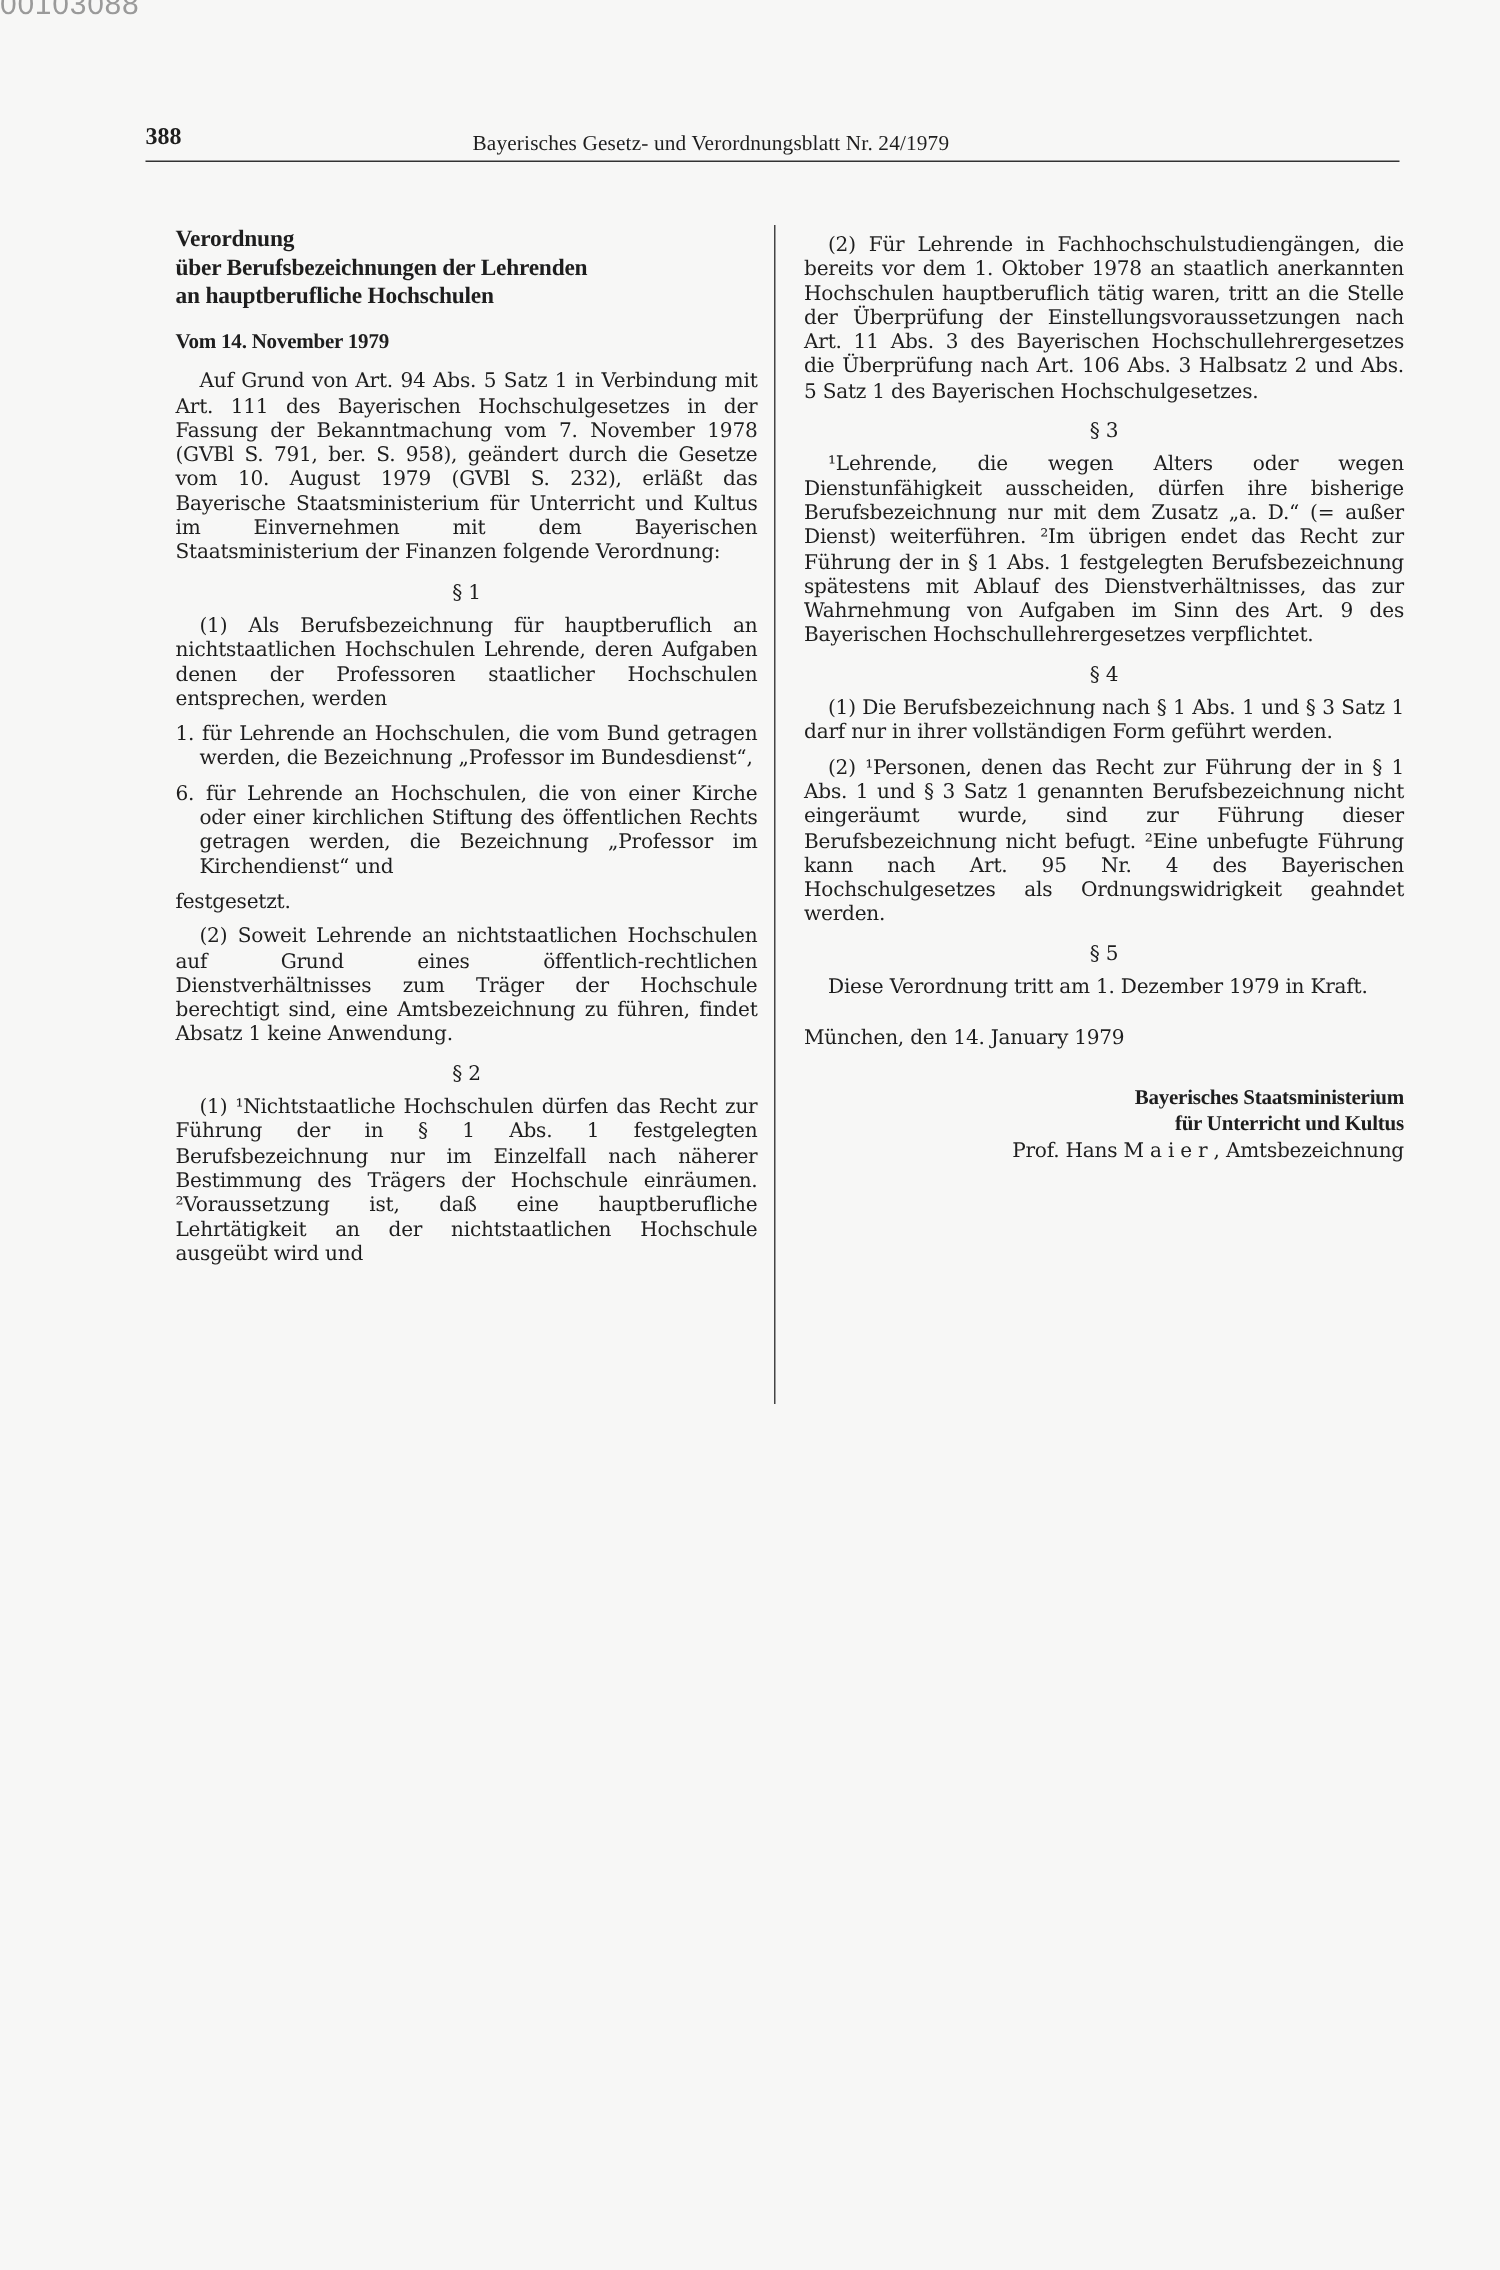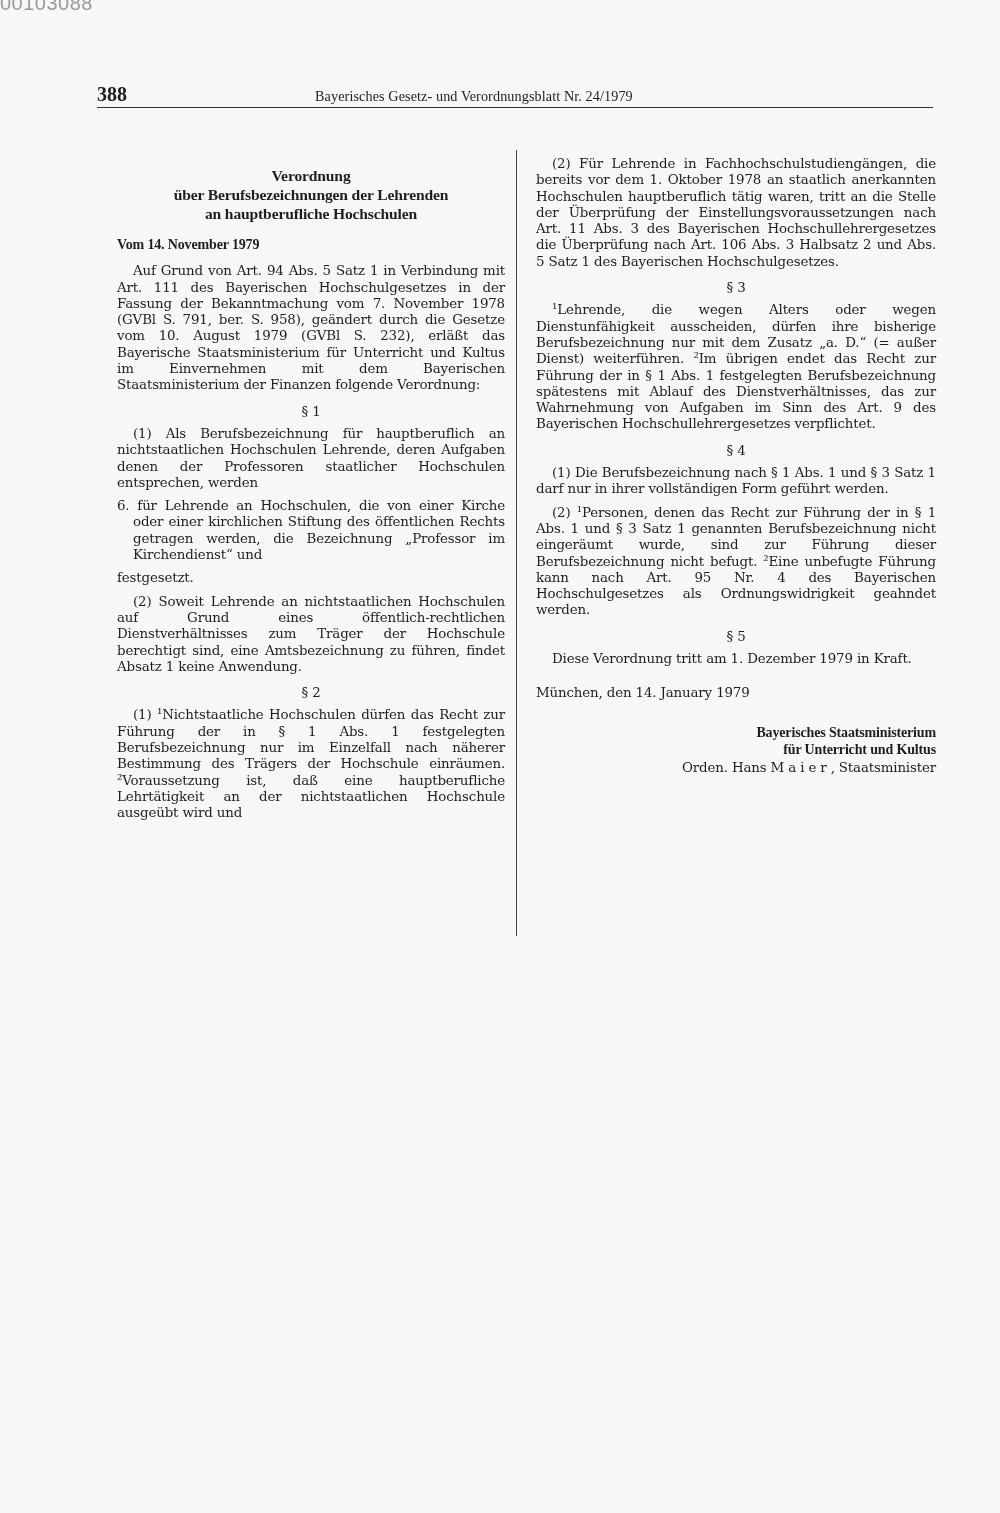--- a/index.html
+++ b/index.html
@@ -12,40 +12,40 @@
   .scan-id {
     position: absolute; left: 0; top: -8px;
     font-family: "Liberation Sans", sans-serif; font-size: 20px; color: #9a9a9a;
     letter-spacing: 0.5px;
   }
   .header {
     position: absolute; left: 97px; top: 83px; width: 836px; height: 24px;
     border-bottom: 1px solid #333;
   }
   .page-number {
-    position: absolute; left: 0; top: 0; font-weight: bold; font-size: 20px;
+    position: absolute; left: 0; top: 0; font-weight: bold; font-size: 16px;
     font-family: "Liberation Serif", serif;
   }
   .running-title {
     position: absolute; left: 218px; top: 5px; font-size: 14.2px;
     font-family: "Liberation Serif", serif; letter-spacing: 0.1px;
   }
   .col {
     position: absolute; top: 150px; font-size: 13.4px; line-height: 16.3px;
     text-align: justify; hyphens: none; font-family: "DejaVu Serif", serif;
     letter-spacing: -0.15px;
   }
   .col-left { left: 117px; width: 388px; }
   .col-right { left: 536px; width: 400px; top: 156px; }
   .col-divider {
     position: absolute; left: 516px; top: 150px; width: 1px; height: 786px; background: #444;
   }
   .title {
-    text-align: center; font-weight: bold; font-size: 15.6px; line-height: 19px;
-    font-family: "Liberation Serif", serif; margin-top: 16px;
+    text-align: left; font-weight: bold; font-size: 15.6px; line-height: 19px;
+    font-family: "Liberation Serif", serif; margin-top: 0;
   }
   .date-line {
     text-align: left; font-weight: bold; font-size: 14px; margin: 14px 0 10px;
     font-family: "Liberation Serif", serif;
   }
   p { margin: 0 0 7px; text-indent: 16px; }
   p.noindent { text-indent: 0; }
   .section { text-align: center; margin: 10px 0 6px; }
   .list-item { margin: 0 0 7px; padding-left: 16px; text-indent: -16px; }
   .signature-block { margin-top: 22px; text-align: right; }
@@ -67,20 +67,21 @@
   <div class="title">
     <div>Verordnung</div>
     <div>über Berufsbezeichnungen der Lehrenden</div>
     <div>an hauptberufliche Hochschulen</div>
   </div>
   <div class="date-line">Vom 14. November 1979</div>
   <p>Auf Grund von Art. 94 Abs. 5 Satz 1 in Verbindung mit Art. 111 des Bayerischen Hochschulgesetzes in der Fassung der Bekanntmachung vom 7. November 1978 (GVBl S. 791, ber. S. 958), geändert durch die Gesetze vom 10. August 1979 (GVBl S. 232), erläßt das Bayerische Staatsministerium für Unterricht und Kultus im Einvernehmen mit dem Bayerischen Staatsministerium der Finanzen folgende Verordnung:</p>
 
   <div class="section">§ 1</div>
   <p>(1) Als Berufsbezeichnung für hauptberuflich an nichtstaatlichen Hochschulen Lehrende, deren Aufgaben denen der Professoren staatlicher Hochschulen entsprechen, werden</p>
+  <div class="list-item">1. für Lehrende an Hochschulen, die vom Bund getragen werden, die Bezeichnung „Professor im Bundesdienst“,</div>
   <div class="list-item">6. für Lehrende an Hochschulen, die von einer Kirche oder einer kirchlichen Stiftung des öffentlichen Rechts getragen werden, die Bezeichnung „Professor im Kirchendienst“ und</div>
   <p class="noindent">festgesetzt.</p>
   <p>(2) Soweit Lehrende an nichtstaatlichen Hochschulen auf Grund eines öffentlich-rechtlichen Dienstverhältnisses zum Träger der Hochschule berechtigt sind, eine Amtsbezeichnung zu führen, findet Absatz 1 keine Anwendung.</p>
 
   <div class="section">§ 2</div>
   <p>(1) ¹Nichtstaatliche Hochschulen dürfen das Recht zur Führung der in § 1 Abs. 1 festgelegten Berufsbezeichnung nur im Einzelfall nach näherer Bestimmung des Trägers der Hochschule einräumen. ²Voraussetzung ist, daß eine hauptberufliche Lehrtätigkeit an der nichtstaatlichen Hochschule ausgeübt wird und</p>
 </div>
 
 <div class="col-divider"></div>
 
@@ -95,15 +96,15 @@
   <p>(2) ¹Personen, denen das Recht zur Führung der in § 1 Abs. 1 und § 3 Satz 1 genannten Berufsbezeichnung nicht eingeräumt wurde, sind zur Führung dieser Berufsbezeichnung nicht befugt. ²Eine unbefugte Führung kann nach Art. 95 Nr. 4 des Bayerischen Hochschulgesetzes als Ordnungswidrigkeit geahndet werden.</p>
 
   <div class="section">§ 5</div>
   <p>Diese Verordnung tritt am 1. Dezember 1979 in Kraft.</p>
 
   <p class="place-date">München, den 14. January 1979</p>
 
   <div class="signature-block">
     <div class="sig-org">Bayerisches Staatsministerium</div>
     <div class="sig-org">für Unterricht und Kultus</div>
-    <div class="sig-name">Orden. Hans M a i e r ,  Staatsminister</div>
+    <div class="sig-name">Prof. Hans M a i e r ,  Amtsbezeichnung</div>
   </div>
 </div>
 
 </body></html>

